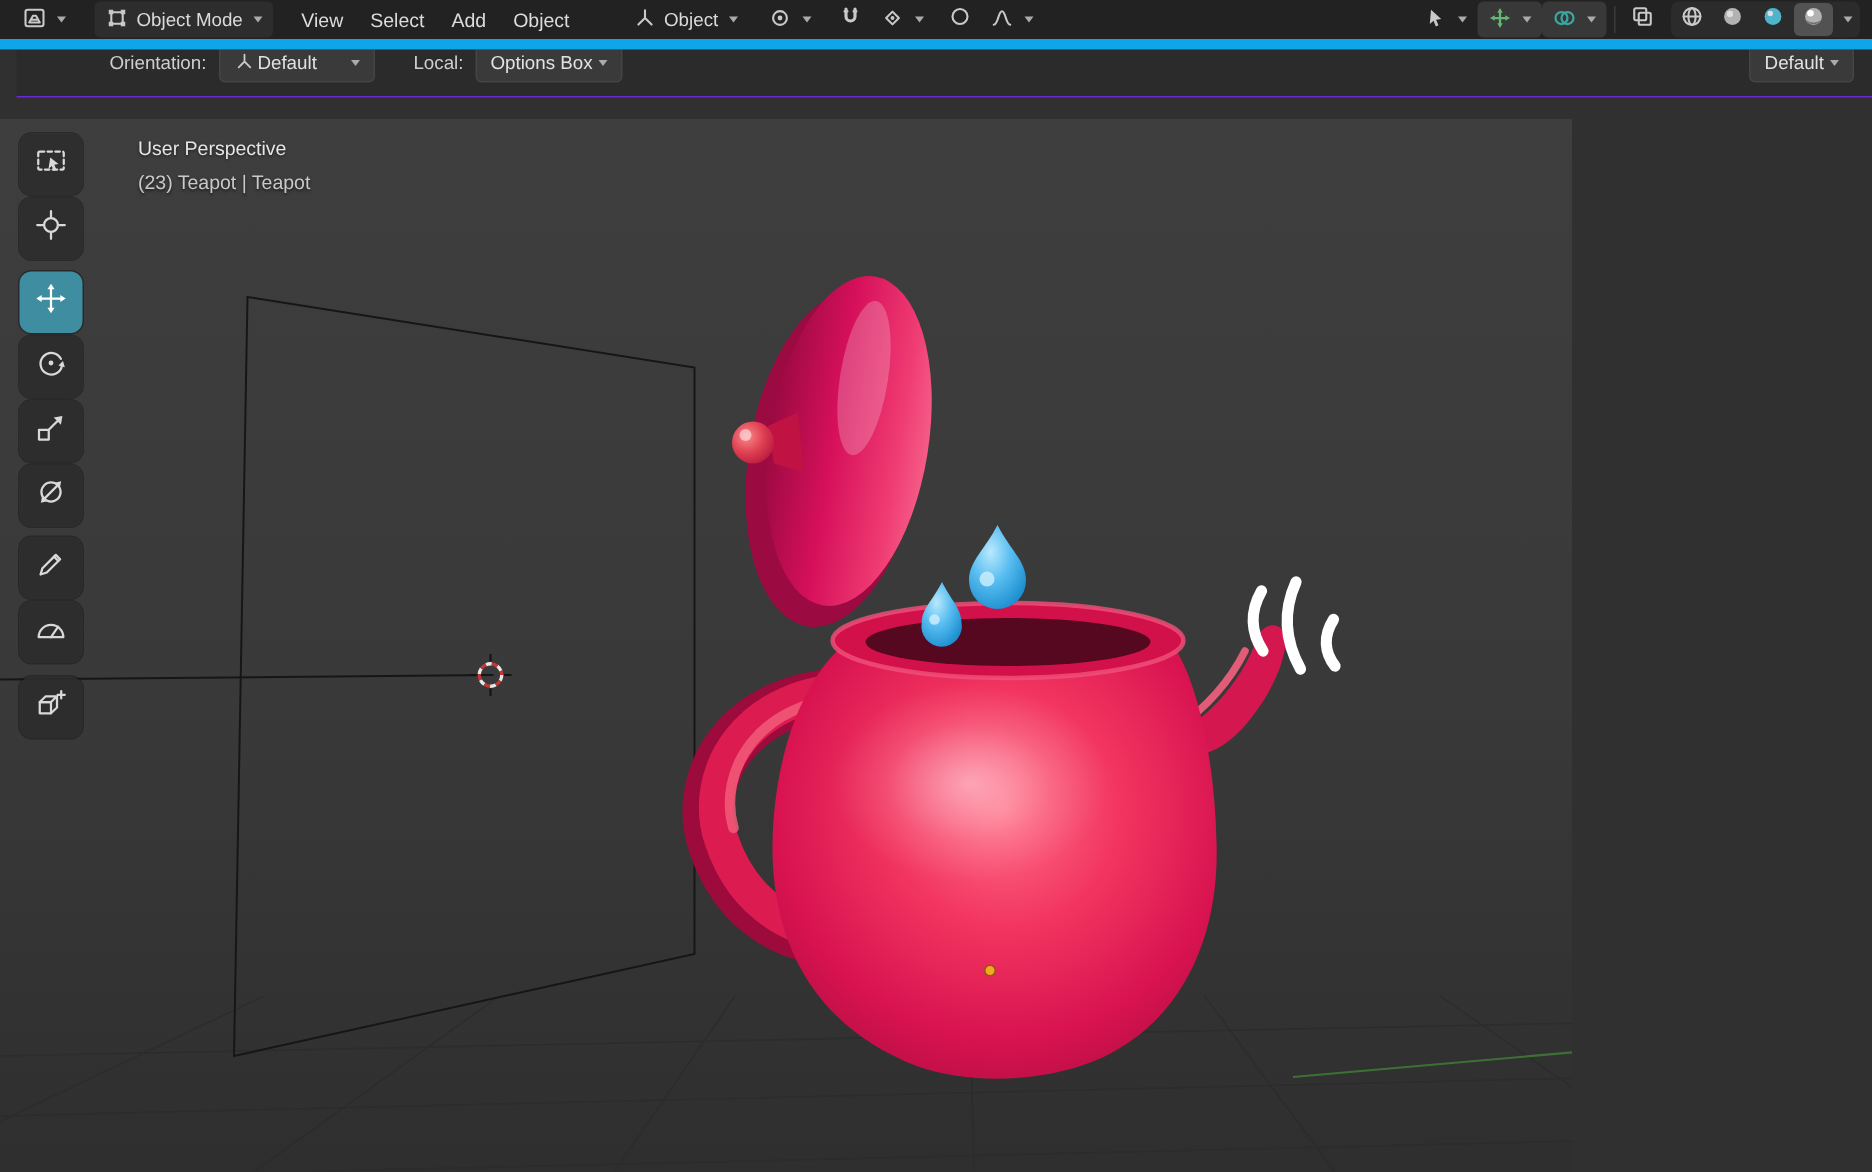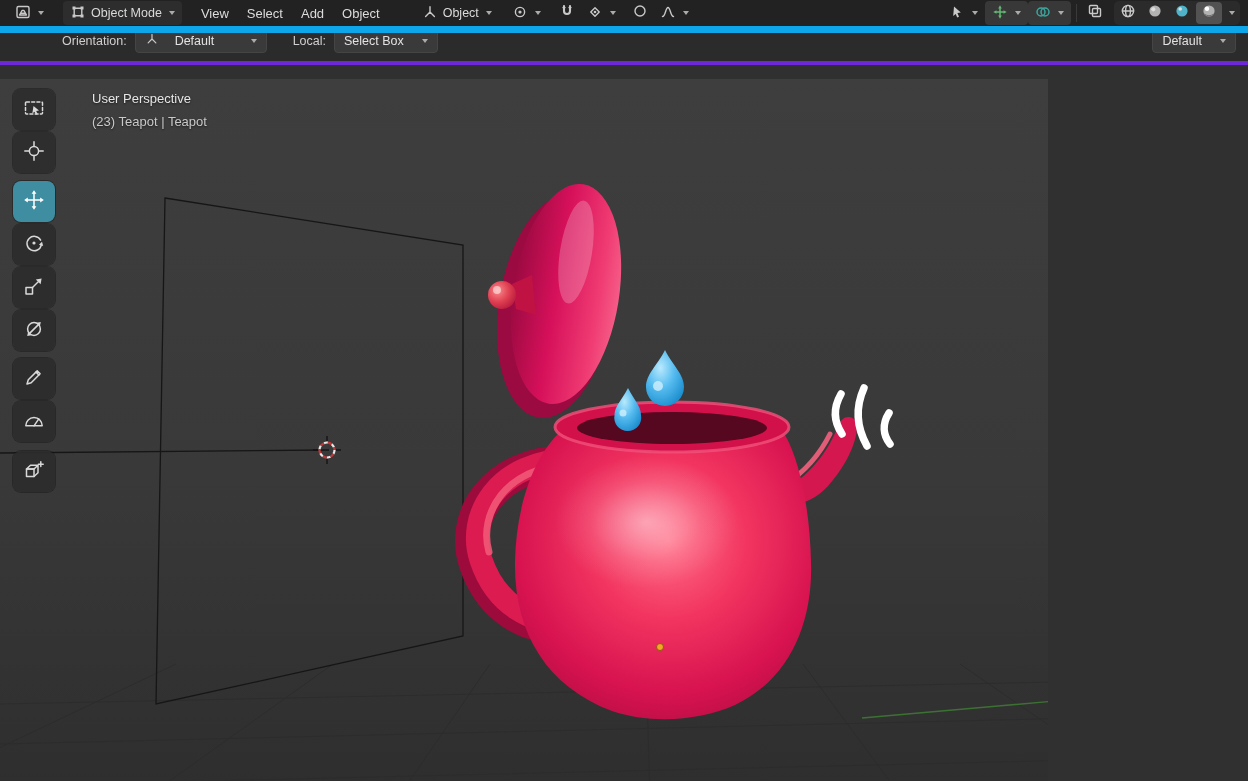--- a/index.html
+++ b/index.html
@@ -2,36 +2,36 @@
 <html style="--active-tool: #3f8da0; --gizmo-x-axis: #e8494f; --gizmo-y-axis: #a9b83f; --gizmo-z-axis: #4076cc; --show-gizmo-icon-green: #63b873; --overlays-icon-teal: #3aa8a0; --teapot-body: #e01a50; --teapot-lid: #df1059; --water-drop: #2f9fdc; --steam: #ffffff; --origin-dot: #f5a623;"><head>
 <meta charset="utf-8">
 <style>
   html,body{margin:0;padding:0}
   body{width:1248px;height:781px;overflow:hidden;position:relative;background:#303030;
        font-family:"Liberation Sans",sans-serif;user-select:none}
 
   
   .topbar{position:absolute;top:0;left:0;right:0;height:33px;background:#222;display:flex;
           align-items:center;padding:0 8px;box-sizing:border-box;border-bottom:7px solid #0ea5e9;z-index:30}
-  .settingsbar{position:absolute;top:33px;left:0;right:0;height:32px;background:#2b2b2b;display:flex;
-          align-items:center;box-sizing:border-box;border-bottom:4px solid #6d28d9;z-index:29;padding:0 12px 13px 62px}
+  .settingsbar{position:absolute;top:33px;left:11px;right:0;height:32px;background:#2b2b2b;display:flex;
+          align-items:center;box-sizing:border-box;border-bottom:1px solid #6d28d9;z-index:29;padding:0 12px 13px 62px}
   .drop{display:flex;align-items:center;gap:5px;height:24px;padding:0 7px;border-radius:4px;
         color:#dadada;font-size:12.5px;cursor:pointer;white-space:nowrap}
   .drop.bg{background:#2d2d2d}
   .drop.on{background:#383838}
   .menu{padding:0 9px;font-size:13px;color:#dcdcdc;height:24px;display:flex;align-items:center;border-radius:4px;cursor:pointer}
   .chev{width:0;height:0;border-left:3.5px solid transparent;border-right:3.5px solid transparent;
         border-top:4.5px solid #ababab;margin-left:2px;flex:0 0 auto}
   .hbtn{width:26px;height:24px;display:flex;align-items:center;justify-content:center;border-radius:4px;cursor:pointer}
   .sep{width:1px;height:18px;background:#3a3a3a;margin:0 5px}
   .seg{display:flex;align-items:center;background:#2b2b2b;border-radius:5px;padding:1px;gap:1px;margin-left:6px}
   .segbtn{width:26px;height:22px;display:flex;align-items:center;justify-content:center;border-radius:4px;cursor:pointer}
   .segbtn.active{background:#525252}
   .lbl{font-size:12.5px;color:#cfcfcf;margin-right:8px}
-  .drop2{display:flex;align-items:center;gap:16px;height:23px;padding:0 9px;background:#3a3a3a;border-radius:4px;
+  .drop2{display:flex;align-items:center;gap:2px;height:23px;padding:0 9px;background:#3a3a3a;border-radius:4px;
          color:#e2e2e2;font-size:12.5px;border:1px solid #454545;cursor:pointer;white-space:nowrap}.gap26{margin-left:26px}
   .pushR{margin-left:auto}
 
   
   .i16 .st{stroke:#c9c9c9;stroke-width:1.4;fill:none;stroke-linecap:round;stroke-linejoin:round}
   .i16 .st2{stroke:#c9c9c9;stroke-width:2.1;fill:none;stroke-linecap:round}
   .i16 .fl{fill:#c9c9c9;stroke:none}
   .i16 .fl-gray{fill:#b2b2b2}.i16 .fl-lite{fill:#dedede}
   .i16 .fl-teal{fill:#4fb3c9}
   .ic-green .ln{stroke:var(--show-gizmo-icon-green,#63b873);fill:none;stroke-width:1.5;stroke-linecap:round}
@@ -244,21 +244,21 @@
       <span>
         <svg class="i16" width="14" height="14" viewBox="0 0 16 16">
           <path class="st" d="M8 8 V2.8 M8 8 L3.6 12.4 M8 8 L12.4 12.4"></path>
         </svg>
       </span>
       <span style="min-width:58px">Default</span>
       <span class="chev"></span>
     </div>
     <span class="lbl gap26">Local:</span>
     <div class="drop2">
-      <span>Select Box</span>
+      <span>Options Box</span>
       <span class="chev"></span>
     </div>
     <div class="drop2 pushR">
       <span>Default</span>
       <span class="chev"></span>
     </div>
   </div>
 
   <div class="viewport">
 

